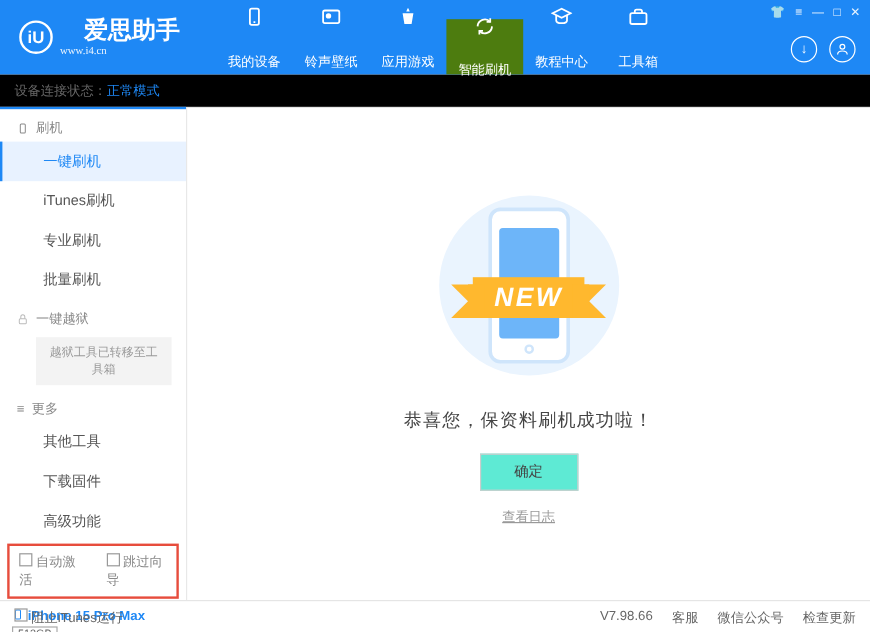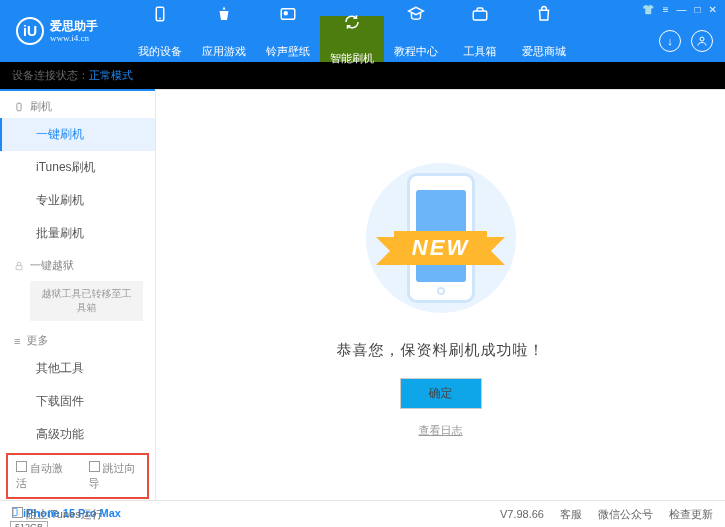--- a/index.html
+++ b/index.html
@@ -1,21 +1,21 @@
 <!DOCTYPE html>
 <html><head>
 <meta charset="utf-8">
 <style>
 * { margin: 0; padding: 0; box-sizing: border-box; font-family: "Microsoft YaHei", Arial, sans-serif; }
 body { width: 725px; height: 527px; overflow: hidden; background: #fff; }
 
 .header { background: #1e88f5; height: 62px; display: flex; align-items: center; padding: 0 8px; color: #fff; position: relative; }
 .logo-area { display: flex; align-items: center; margin-right: 30px; padding-left: 8px; }
 .logo-circle { width: 28px; height: 28px; border: 2px solid #fff; border-radius: 50%; display: flex; align-items: center; justify-content: center; font-weight: bold; font-size: 14px; margin-right: 6px; }
-.logo-text { font-size: 12px; font-weight: bold; line-height: 1; }
+.logo-text { font-size: 20px; font-weight: bold; line-height: 1; margin-left: 20px; }
 .logo-sub { font-size: 9px; opacity: 0.9; line-height: 1; margin-top: 2px; font-family: Liberation Serif, serif; }
 .nav { display: flex; height: 100%; }
 .nav-item { width: 64px; display: flex; flex-direction: column; align-items: center; justify-content: center; cursor: pointer; font-size: 11px; gap: 20px; }
 .nav-item.active { background: #4d7c0f; margin-top: 16px; }
 .nav-icon { width: 20px; height: 20px; display: flex; align-items: center; justify-content: center; }
 .win-controls { position: absolute; top: 4px; right: 8px; display: flex; gap: 8px; font-size: 10px; align-items: center; }
 .win-btn { cursor: pointer; opacity: 0.9; }
 .header-right { position: absolute; right: 12px; bottom: 10px; display: flex; gap: 10px; }
 .circle-btn { width: 22px; height: 22px; border: 1.5px solid #fff; border-radius: 50%; display: flex; align-items: center; justify-content: center; cursor: pointer; font-size: 11px; }
 
@@ -39,21 +39,21 @@
 .phone-illus { position: relative; width: 200px; height: 170px; display: flex; align-items: center; justify-content: center; }
 .circle-bg { width: 150px; height: 150px; background: #eaf4fe; border-radius: 50%; position: absolute; }
 .phone { width: 68px; height: 130px; background: #fff; border: 3px solid #cfe5fb; border-radius: 10px; position: relative; z-index: 2; }
 .phone-screen { position: absolute; top: 14px; left: 6px; right: 6px; bottom: 18px; background: #6db5f9; border-radius: 3px; }
 .phone-btn { position: absolute; bottom: 5px; left: 50%; transform: translateX(-50%); width: 8px; height: 8px; border: 2px solid #cfe5fb; border-radius: 50%; }
 .new-ribbon { position: absolute; z-index: 3; background: #ffb82e; color: #fff; font-weight: bold; font-style: italic; font-size: 22px; padding: 4px 18px; letter-spacing: 2px; transform: translateY(10px); }
 .new-ribbon::before, .new-ribbon::after { content: ''; position: absolute; top: 6px; width: 0; height: 0; border: 14px solid #ffb82e; z-index: -1; }
 .new-ribbon::before { left: -18px; border-left-color: transparent; }
 .new-ribbon::after { right: -18px; border-right-color: transparent; }
 .success-msg { font-size: 15px; color: #444; margin-top: 18px; letter-spacing: 1px; }
-.ok-btn { margin-top: 18px; border: 1px solid #ccc; background: #0ea5e9; padding: 6px 28px; font-size: 12px; cursor: pointer; color: #444; }
+.ok-btn { margin-top: 18px; border: 1px solid #ccc; background: #5eead4; padding: 6px 28px; font-size: 12px; cursor: pointer; color: #444; }
 .log-link { margin-top: 14px; font-size: 11px; color: #999; cursor: pointer; text-decoration: underline; }
 
 .footer { height: 27px; border-top: 1px solid #e5e5e5; display: flex; align-items: center; padding: 0 12px; font-size: 11px; color: #666; justify-content: space-between; }
 .footer-left { display: flex; align-items: center; gap: 6px; justify-content: center; }
 .footer-right { display: flex; align-items: center; gap: 16px; }
 .chk { width: 11px; height: 11px; border: 1px solid #999; display: inline-block; }
 
 svg { display: block; }
 </style>
 </head>
@@ -72,34 +72,34 @@
       <span class="nav-icon">
           <svg width="18" height="18" viewBox="0 0 24 24" fill="none" stroke="#fff" stroke-width="2">
             <rect x="7" y="3" width="10" height="18" rx="2"></rect>
             <line x1="11" y1="18" x2="13" y2="18"></line>
           </svg>
         </span>
       <span>我的设备</span>
     </div>
     <div class="nav-item">
       <span class="nav-icon">
+          <svg width="18" height="18" viewBox="0 0 24 24" fill="none" stroke="#fff" stroke-width="2">
+            <rect x="3" y="5" width="18" height="14" rx="2"></rect>
+            <circle cx="9" cy="11" r="2" fill="#fff"></circle>
+          </svg>
+        </span>
+      <span>铃声壁纸</span>
+    </div>
+    <div class="nav-item">
+      <span class="nav-icon">
           <svg width="18" height="18" viewBox="0 0 24 24" fill="#fff">
             <path d="M12 2l2 4h-4z M6 8h12l-2 12H8z"></path>
           </svg>
         </span>
       <span>应用游戏</span>
-    </div>
-    <div class="nav-item">
-      <span class="nav-icon">
-          <svg width="18" height="18" viewBox="0 0 24 24" fill="none" stroke="#fff" stroke-width="2">
-            <rect x="3" y="5" width="18" height="14" rx="2"></rect>
-            <circle cx="9" cy="11" r="2" fill="#fff"></circle>
-          </svg>
-        </span>
-      <span>铃声壁纸</span>
     </div>
     <div class="nav-item active">
       <span class="nav-icon">
           <svg width="18" height="18" viewBox="0 0 24 24" fill="none" stroke="#fff" stroke-width="2">
             <path d="M4 12a8 8 0 0 1 14-5M20 12a8 8 0 0 1-14 5"></path>
             <polyline points="18 3 18 7 14 7"></polyline>
             <polyline points="6 21 6 17 10 17"></polyline>
           </svg>
         </span>
       <span>智能刷机</span>
@@ -114,29 +114,20 @@
       <span>教程中心</span>
     </div>
     <div class="nav-item">
       <span class="nav-icon">
           <svg width="18" height="18" viewBox="0 0 24 24" fill="none" stroke="#fff" stroke-width="2">
             <rect x="3" y="8" width="18" height="12" rx="2"></rect>
             <path d="M8 8V6a2 2 0 0 1 2-2h4a2 2 0 0 1 2 2v2"></path>
           </svg>
         </span>
       <span>工具箱</span>
-    </div>
-    <div class="nav-item">
-      <span class="nav-icon">
-          <svg width="18" height="18" viewBox="0 0 24 24" fill="none" stroke="#fff" stroke-width="2">
-            <path d="M6 7h12l-1 13H7z"></path>
-            <path d="M9 7V5a3 3 0 0 1 6 0v2"></path>
-          </svg>
-        </span>
-      <span>爱思商城</span>
     </div>
   </div>
   <div class="win-controls">
     <span class="win-btn">👕</span>
     <span class="win-btn">≡</span>
     <span class="win-btn">—</span>
     <span class="win-btn">□</span>
     <span class="win-btn">✕</span>
   </div>
   <div class="header-right">

